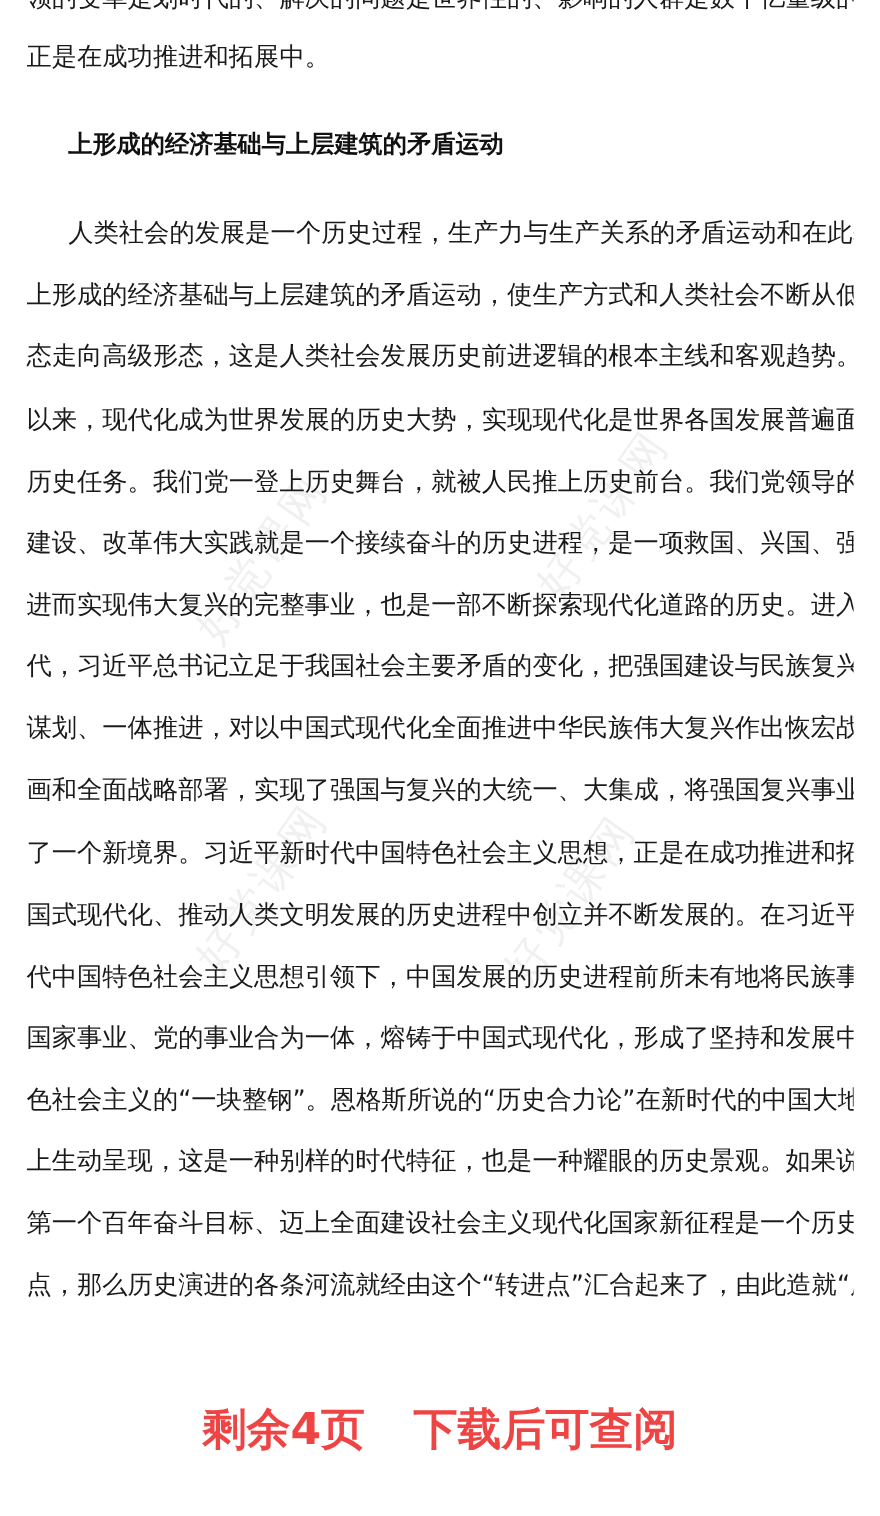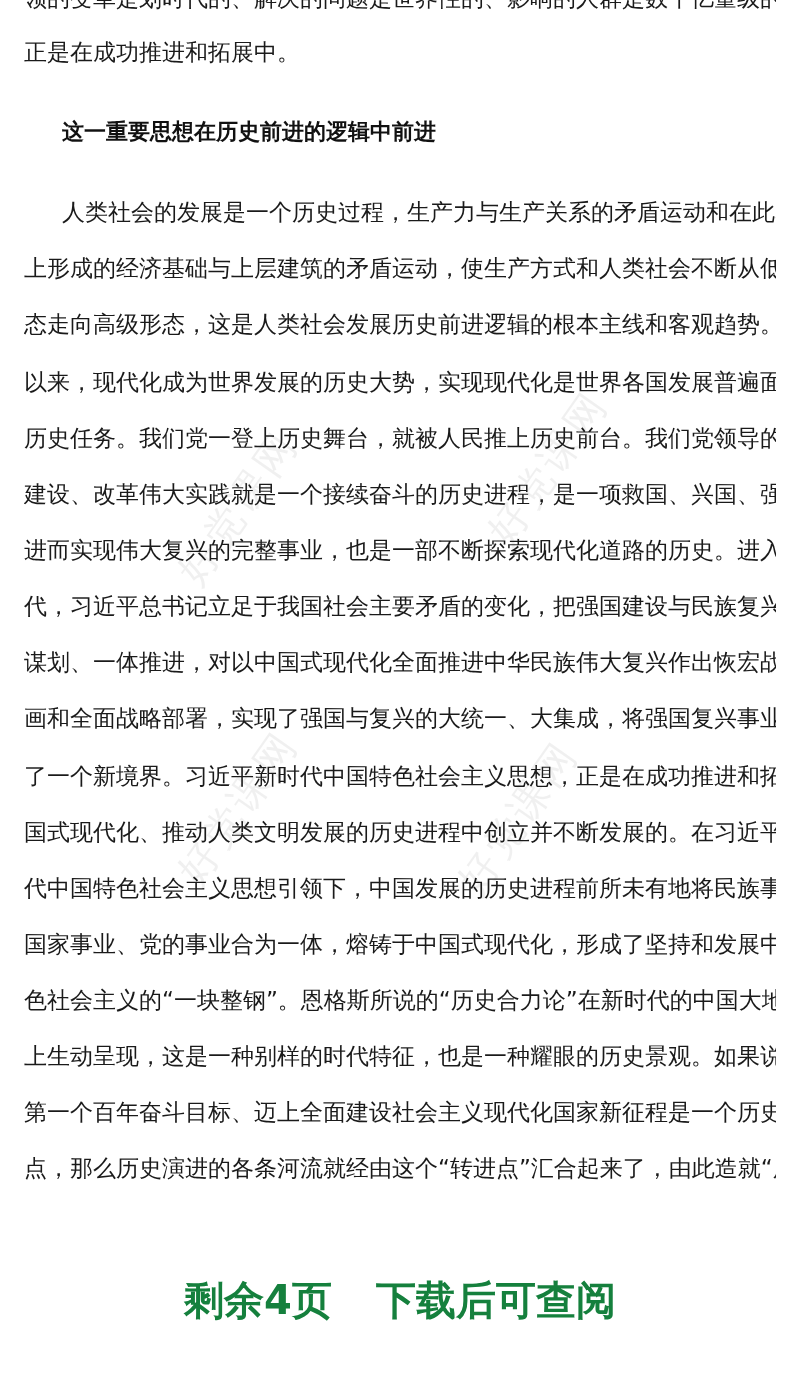--- a/index.html
+++ b/index.html
@@ -62,21 +62,21 @@
     letter-spacing: 4px;
   }
   .more-banner {
     position: absolute;
     left: 0;
     top: 1276px;
     width: 800px;
     text-align: center;
     font-size: 40px;
     font-weight: bold;
-    color: #15803d;
+    color: #ef4444;
     line-height: 48px;
     word-spacing: 0;
   }
   .more-banner span {
     display: inline-block;
   }
   .more-banner .gap {
     width: 44px;
   }
 </style>
@@ -86,21 +86,21 @@
 <div class="page">
 
   <div class="watermark" style="left:150px; top:480px;">好党课网</div>
   <div class="watermark" style="left:460px; top:440px;">好党课网</div>
   <div class="watermark" style="left:150px; top:780px;">好党课网</div>
   <div class="watermark" style="left:430px; top:790px;">好党课网</div>
 
   <div class="line" style="top:-18px;">领的变革是划时代的、解决的问题是世界性的、影响的人群是数十亿量级的、蕴</div>
   <div class="line last" style="top:36px;">正是在成功推进和拓展中。</div>
 
-  <div class="heading">这一重要思想在历史前进的逻辑中前进</div>
+  <div class="heading">上形成的经济基础与上层建筑的矛盾运动</div>
 
   <div class="line indent" style="top:196px;">人类社会的发展是一个历史过程，生产力与生产关系的矛盾运动和在此基础</div>
   <div class="line" style="top:252px;">上形成的经济基础与上层建筑的矛盾运动，使生产方式和人类社会不断从低级形</div>
   <div class="line" style="top:308px;">态走向高级形态，这是人类社会发展历史前进逻辑的根本主线和客观趋势。近代</div>
   <div class="line" style="top:366px;">以来，现代化成为世界发展的历史大势，实现现代化是世界各国发展普遍面临的</div>
   <div class="line" style="top:422px;">历史任务。我们党一登上历史舞台，就被人民推上历史前台。我们党领导的革命、</div>
   <div class="line" style="top:478px;">建设、改革伟大实践就是一个接续奋斗的历史进程，是一项救国、兴国、强国，</div>
   <div class="line" style="top:534px;">进而实现伟大复兴的完整事业，也是一部不断探索现代化道路的历史。进入新时</div>
   <div class="line" style="top:590px;">代，习近平总书记立足于我国社会主要矛盾的变化，把强国建设与民族复兴一体</div>
   <div class="line" style="top:646px;">谋划、一体推进，对以中国式现代化全面推进中华民族伟大复兴作出恢宏战略擘</div>

